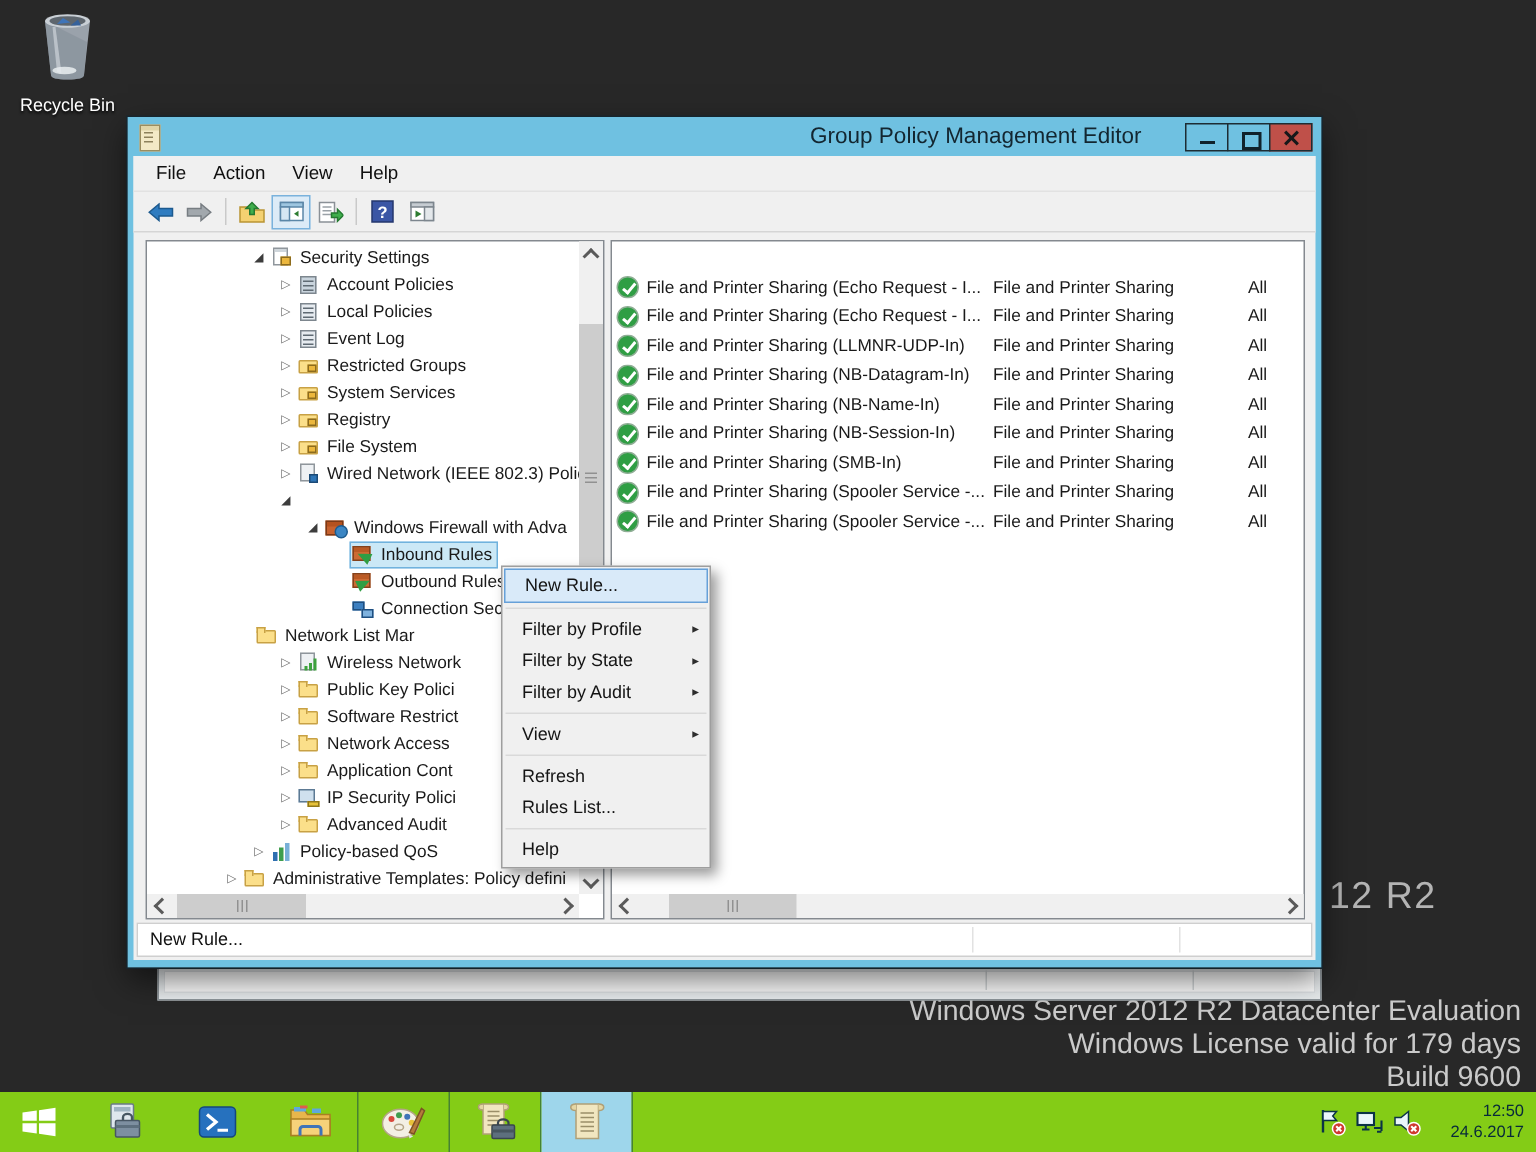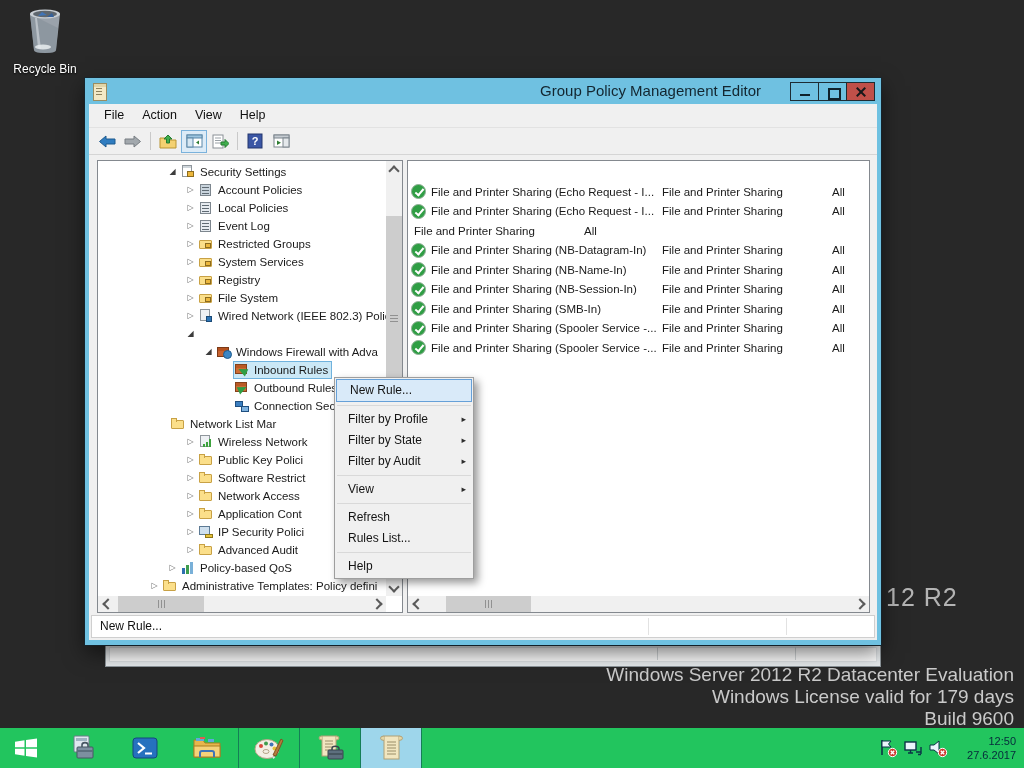--- a/index.html
+++ b/index.html
@@ -111,21 +111,21 @@
   .statusbar .st-text{position:absolute;left:8px;top:3px;font-size:12px;color:#111}
   .statusbar .st-sep{position:absolute;top:2px;bottom:2px;width:1px;background:#e2e2e2}
   
   #context-menu{position:absolute;left:334px;top:377px;width:140px;background:#f0f0f0;border:1px solid #9e9e9e;
       box-shadow:4px 4px 8px rgba(0,0,0,.4);z-index:50;padding:1px 0;box-sizing:border-box}
   .cm-item{height:21px;line-height:21px;font-size:12px;color:#141414;padding-left:13px;position:relative}
   .cm-item.hl{height:23px;line-height:21px;background:#d9eaf9;border:1px solid #66a0d8;box-sizing:border-box;margin:0 1px}
   .cm-sep{height:1px;background:#d9d9d9;margin:3px 2px}
   .cm-arrow{position:absolute;right:7px;top:0;font-size:9px;color:#2d2d2d}
   
-  #taskbar{position:absolute;left:0;top:728px;width:1024px;height:40px;background:#22c55e;display:flex;align-items:stretch;z-index:100}
+  #taskbar{position:absolute;left:0;top:728px;width:1024px;height:40px;background:#84cc16;display:flex;align-items:stretch;z-index:100}
   .tb-start{width:52px;display:flex;align-items:center;justify-content:center}
   .tb-pin{width:62px;display:flex;align-items:center;justify-content:center}
   .tb-sep{width:1px;background:rgba(8,56,78,.5)}
   .tb-open{width:60px;display:flex;align-items:center;justify-content:center}
   .tb-open.active{background:#9ed6eb}
   .tray{margin-left:auto;display:flex;align-items:center;padding-right:8px}
   .tray-icon{width:22px;height:22px;display:flex;align-items:center;justify-content:center;margin-right:3px}
   .clock{font-size:11px;color:#07293b;text-align:right;line-height:14px;margin-left:6px;width:58px}
 </style>
 </head>
@@ -441,20 +441,24 @@
           </div>
           <div class="lrow">
             <span class="lcell c-name">
               <span class="chk"></span>
               <span class="rname">File and Printer Sharing (Echo Request - I...</span>
             </span>
             <span class="lcell c-group">File and Printer Sharing</span>
             <span class="lcell c-profile">All</span>
           </div>
           <div class="lrow">
+            <span class="lcell c-name">
+              <span class="chk"></span>
+              <span class="rname">File and Printer Sharing (LLMNR-UDP-In)</span>
+            </span>
             <span class="lcell c-group">File and Printer Sharing</span>
             <span class="lcell c-profile">All</span>
           </div>
           <div class="lrow">
             <span class="lcell c-name">
               <span class="chk"></span>
               <span class="rname">File and Printer Sharing (NB-Datagram-In)</span>
             </span>
             <span class="lcell c-group">File and Printer Sharing</span>
             <span class="lcell c-profile">All</span>
@@ -625,16 +629,16 @@
     </span>
     <span class="tray-icon">
       <svg width="20" height="20" viewBox="0 0 20 20">
         <path d="M2 7 h4 L11 3 v13 L6 12 H2 Z" fill="#eaf6fb" stroke="#0b3346" stroke-width="1"></path>
         <circle cx="14.5" cy="14.5" r="4.2" fill="#cf3a30" stroke="#fff"></circle>
         <path d="M12.8 12.8 l3.4 3.4 M16.2 12.8 l-3.4 3.4" stroke="#fff" stroke-width="1.4"></path>
       </svg>
     </span>
     <span class="clock">
       <div>12:50</div>
-      <div>27.6.2017</div>
+      <div>24.6.2017</div>
     </span>
   </div>
 </div>
 
 </body></html>

